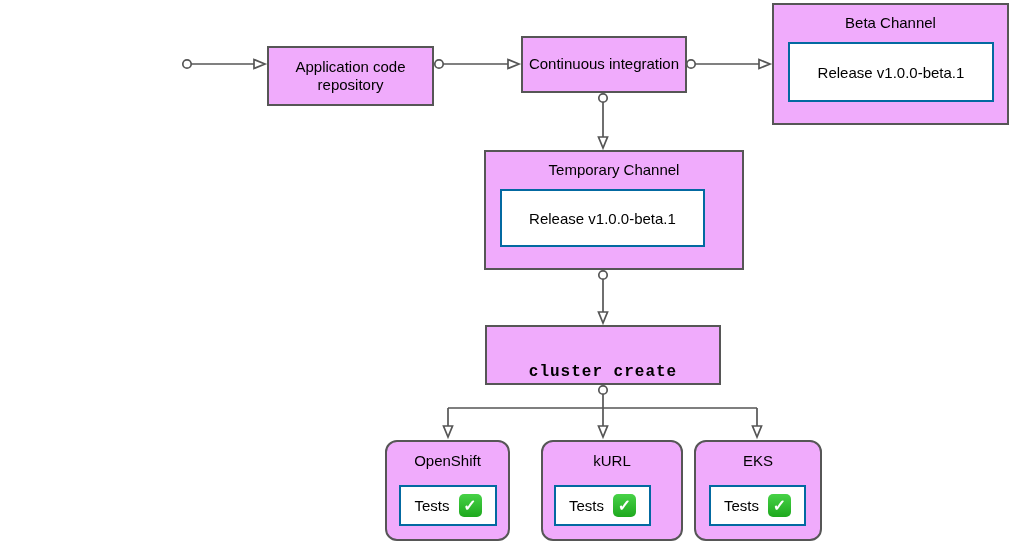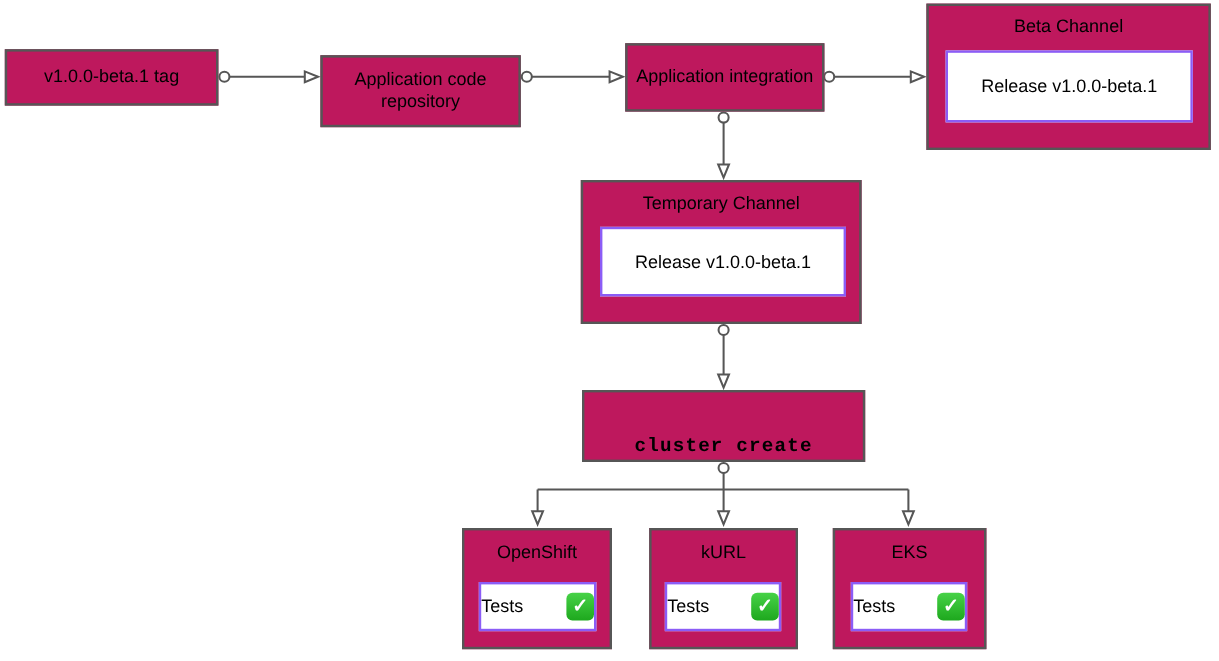--- a/index.html
+++ b/index.html
@@ -9,65 +9,65 @@
     font-family: "Liberation Sans", sans-serif;
     color: #000000;
     overflow: hidden;
   }
   .canvas { position: relative; width: 1016px; height: 551px; background: #ffffff; }
 
   .connectors { position: absolute; left: 0; top: 0; width: 1016px; height: 551px; pointer-events: none; }
 
   .node {
     position: absolute;
-    background: #be185d;
+    background: #f0abfc;
     border: 2px solid #565656;
     font-size: 15px;
     color: #000000;
   }
   .leaf {
     display: flex; align-items: center; justify-content: center;
     text-align: center; line-height: 1.22;
   }
   .container-node { text-align: center; }
   .container-title { margin-top: 9px; font-size: 15px; }
   .inner-box {
     position: absolute;
     background: #ffffff;
-    border: 2px solid #8b5cf6;
+    border: 2px solid #0369a1;
     display: flex; align-items: center; justify-content: center;
     text-align: center; font-size: 15px;
   }
 
   
   #node-tag   { left: 4px;   top: 41px; width: 178px; height: 47px; }
   #node-repo  { left: 267px; top: 46px; width: 167px; height: 60px; }
   #node-ci    { left: 521px; top: 36px; width: 166px; height: 57px; }
 
   #node-beta  { left: 772px; top: 3px;  width: 237px; height: 122px; }
   #beta-inner { left: 14px;  top: 37px; width: 206px; height: 60px; }
 
-  #node-temp  { left: 484px; top: 150px; width: 234px; height: 120px; }
+  #node-temp  { left: 484px; top: 150px; width: 260px; height: 120px; }
   #temp-inner { left: 14px;  top: 37px;  width: 205px; height: 58px; }
 
   #node-cluster {
     left: 485px; top: 325px; width: 236px; height: 60px;
     font-family: "Liberation Mono", "DejaVu Sans Mono", monospace;
     font-weight: bold; font-size: 16px; letter-spacing: 1px; align-items: flex-end;
   }
 
   
-  .cluster-box { height: 101px; top: 440px; }
+  .cluster-box { height: 101px; top: 440px; border-radius: 12px; }
   #node-openshift { left: 385px; width: 125px; }
-  #node-kurl      { left: 541px; width: 124px; }
+  #node-kurl      { left: 541px; width: 142px; }
   #node-eks       { left: 694px; width: 128px; }
   .cluster-box .container-title { margin-top: 10px; }
   .tests-box {
     top: 43px; height: 41px;
-    display: flex; align-items: center; justify-content: space-between; gap: 9px;
+    display: flex; align-items: center; justify-content: center; gap: 9px;
   }
   #openshift-tests { left: 12px; width: 98px; }
   #kurl-tests      { left: 11px; width: 97px; }
   #eks-tests       { left: 13px; width: 97px; }
 
   .check-icon {
     width: 23px; height: 23px;
     border-radius: 5px;
     background: linear-gradient(180deg, #47d247 0%, #1ea81e 100%);
     color: #ffffff;
@@ -118,30 +118,27 @@
       <g>
         <path d="M603,394 V408 M448,408 H757 M448,408 V426 M603,408 V426 M757,408 V426" fill="none"></path>
         <circle cx="603" cy="390" r="4.2"></circle>
         <polygon points="448,437 443.5,426 452.5,426"></polygon>
         <polygon points="603,437 598.5,426 607.5,426"></polygon>
         <polygon points="757,437 752.5,426 761.5,426"></polygon>
       </g>
     </g>
   </svg>
 
-  <div class="node leaf" id="node-tag">
-    <span>v1.0.0-beta.1 tag</span>
-  </div>
 
   <div class="node leaf" id="node-repo">
     <span>Application code repository</span>
   </div>
 
   <div class="node leaf" id="node-ci">
-    <span>Application integration</span>
+    <span>Continuous integration</span>
   </div>
 
   <div class="node container-node" id="node-beta">
     <div class="container-title">Beta Channel</div>
     <div class="inner-box" id="beta-inner">
       <span>Release v1.0.0-beta.1</span>
     </div>
   </div>
 
   <div class="node container-node" id="node-temp">

